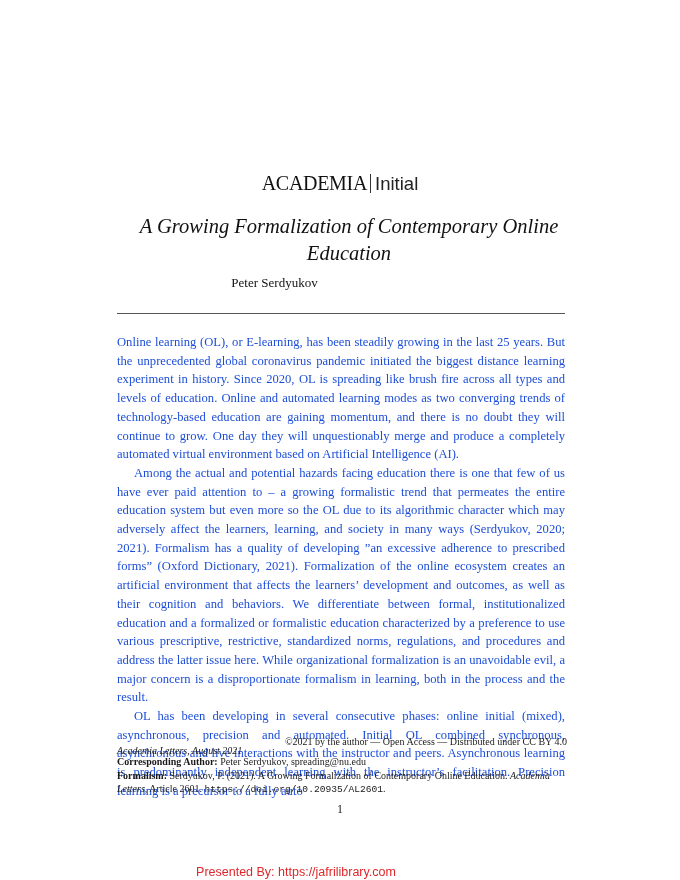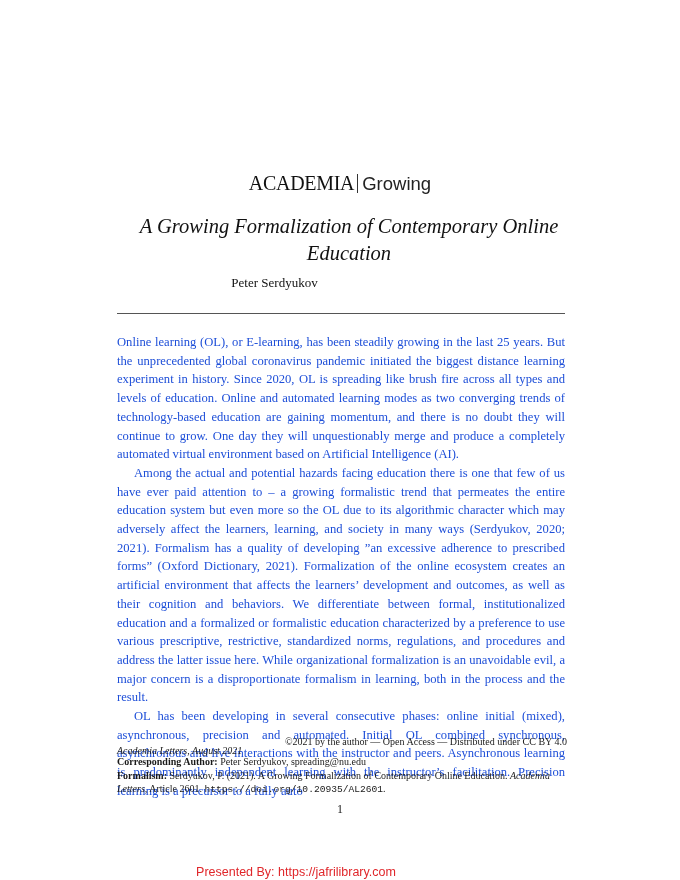--- a/index.html
+++ b/index.html
@@ -150,21 +150,21 @@
       font-family: "Liberation Sans", "DejaVu Sans", sans-serif;
       font-size: 12.5px;
       line-height: 15px;
       color: #e0262a;
     }
   </style>
 </head>
 <body>
 
 <div class="brand">
-  <span class="academia">ACADEMIA</span><span class="sep"></span><span class="letters">Growing</span>
+  <span class="academia">ACADEMIA</span><span class="sep"></span><span class="letters">Initial</span>
 </div>
 
 <h1 class="title">A Growing Formalization of Contemporary Online Education</h1>
 
 <div class="author">Peter Serdyukov</div>
 
 <div class="rule"></div>
 
 <div class="body-text">
   <p>Online learning (OL), or E-learning, has been steadily growing in the last 25 years. But the unprecedented global coronavirus pandemic initiated the biggest distance learning experiment in history. Since 2020, OL is spreading like brush fire across all types and levels of education. Online and automated learning modes as two converging trends of technology-based educa­tion are gaining momentum, and there is no doubt they will continue to grow. One day they will unquestionably merge and produce a completely automated virtual environment based on Artificial Intelligence (AI).</p>

